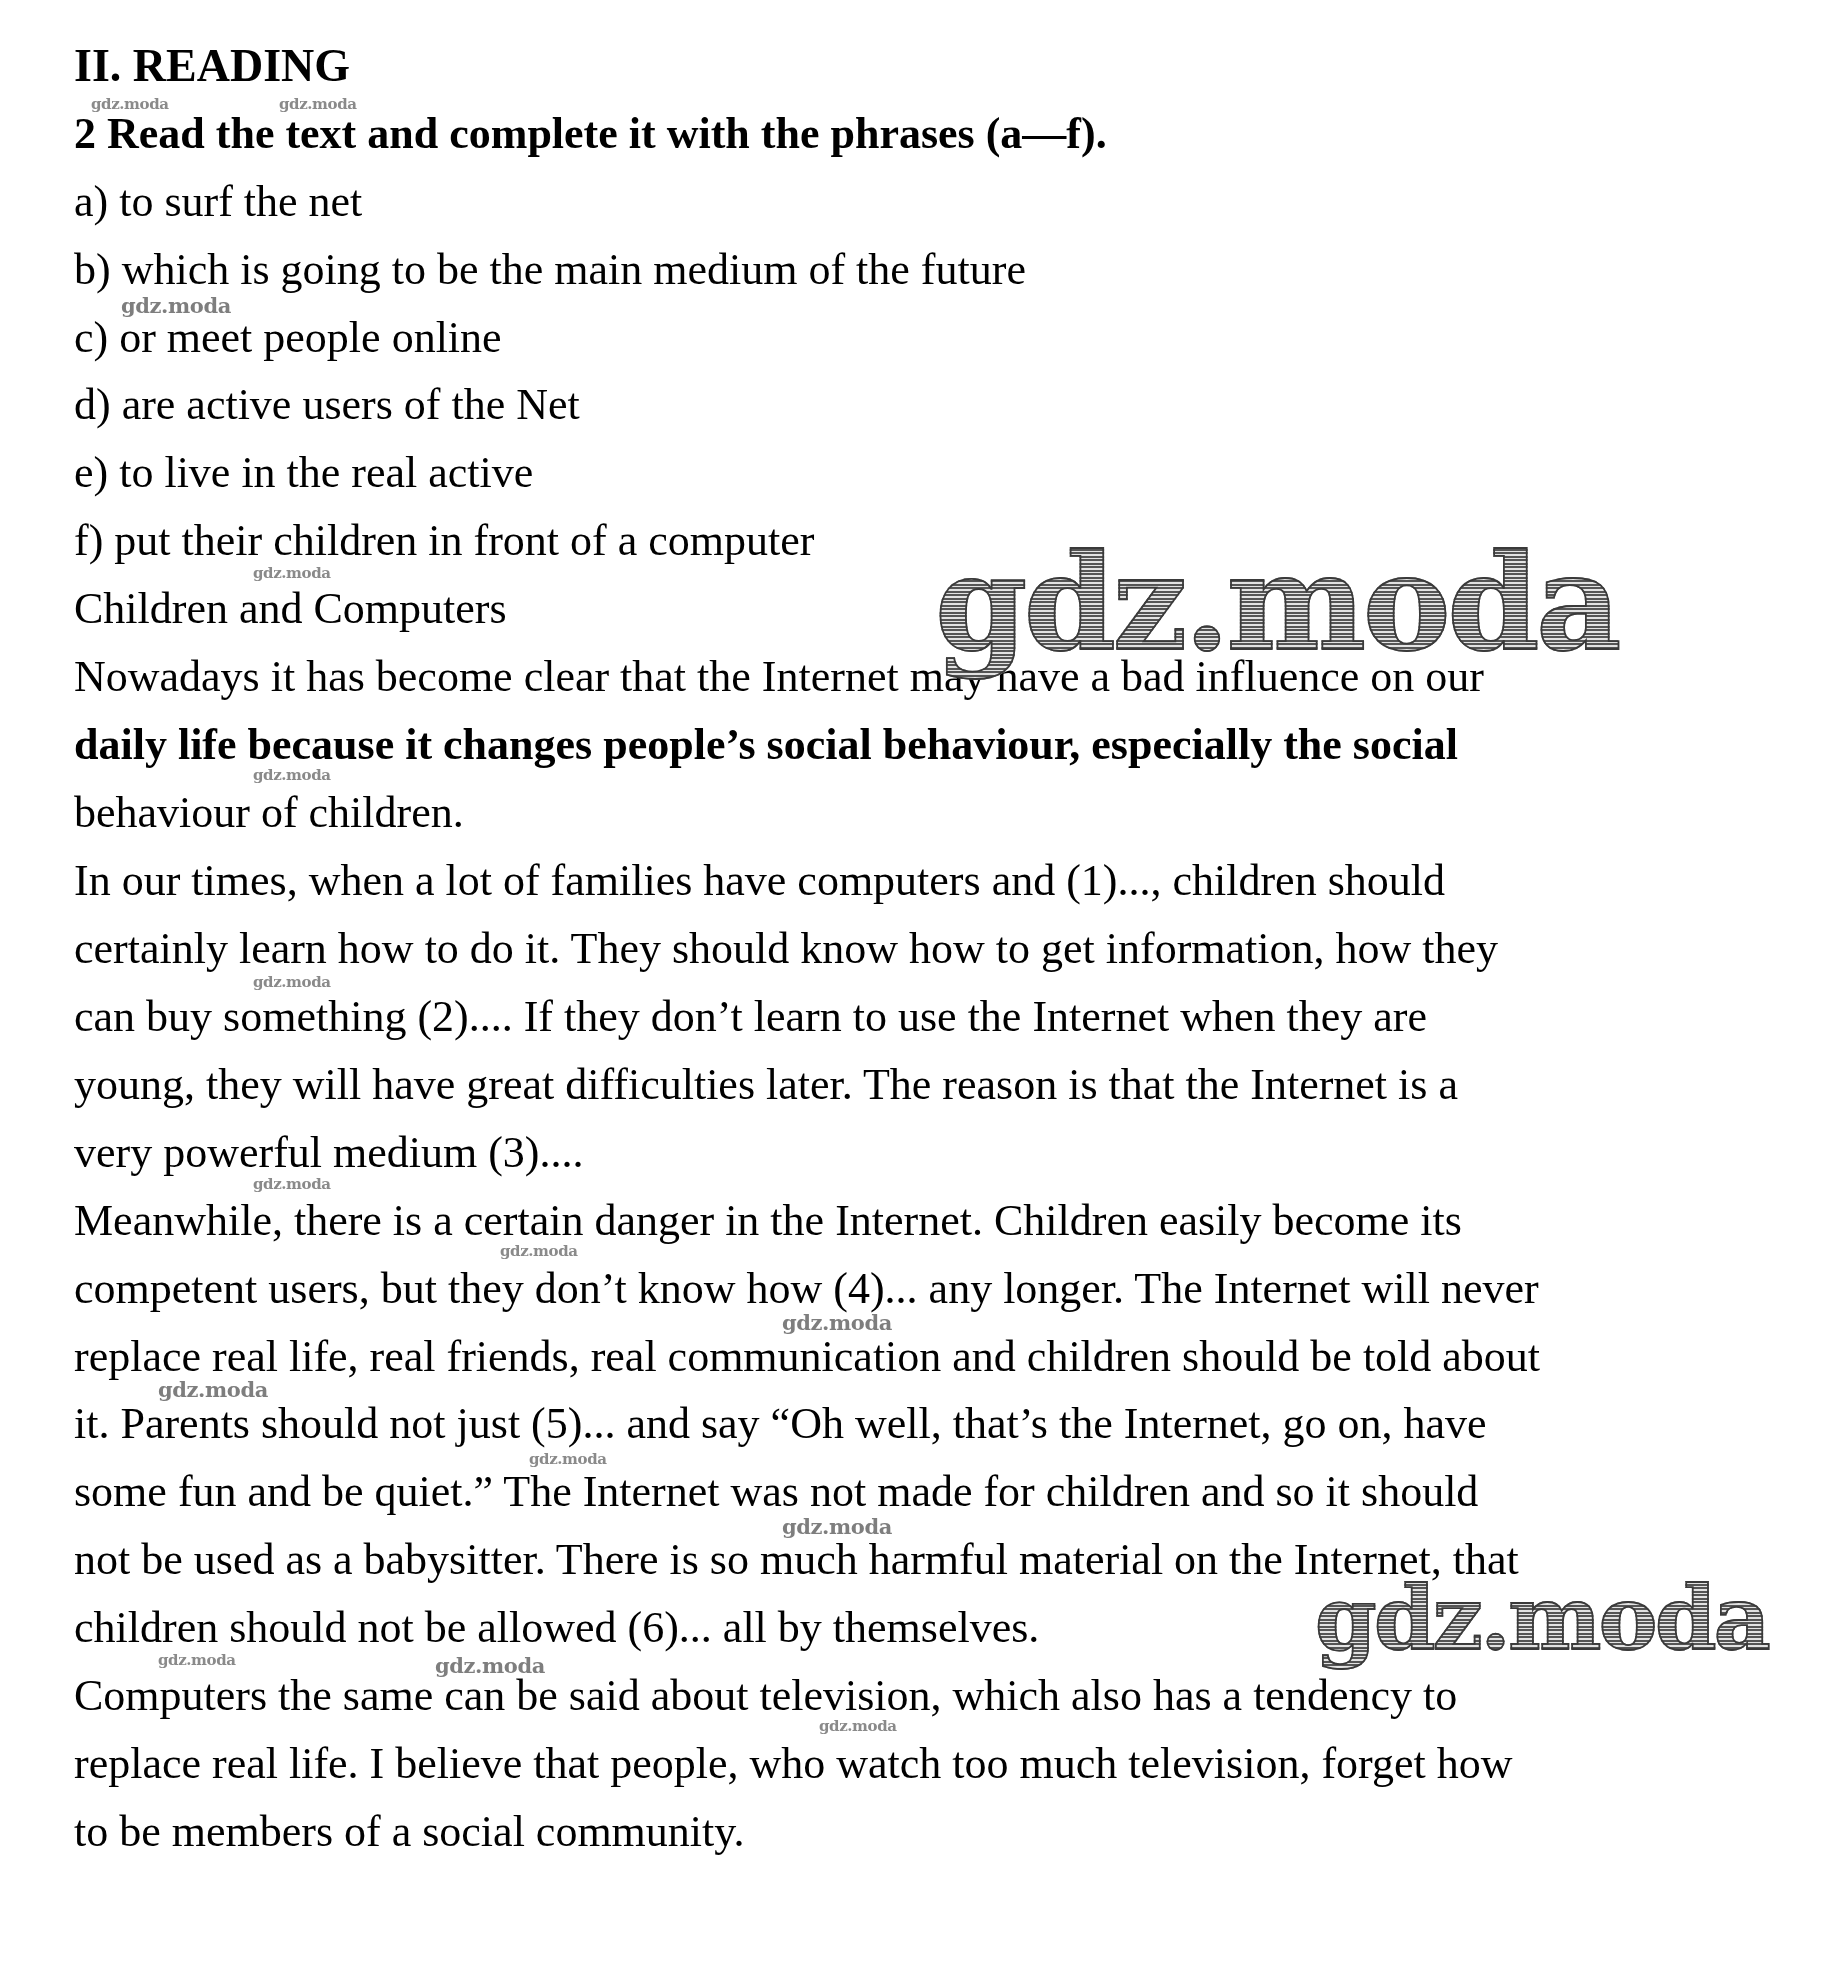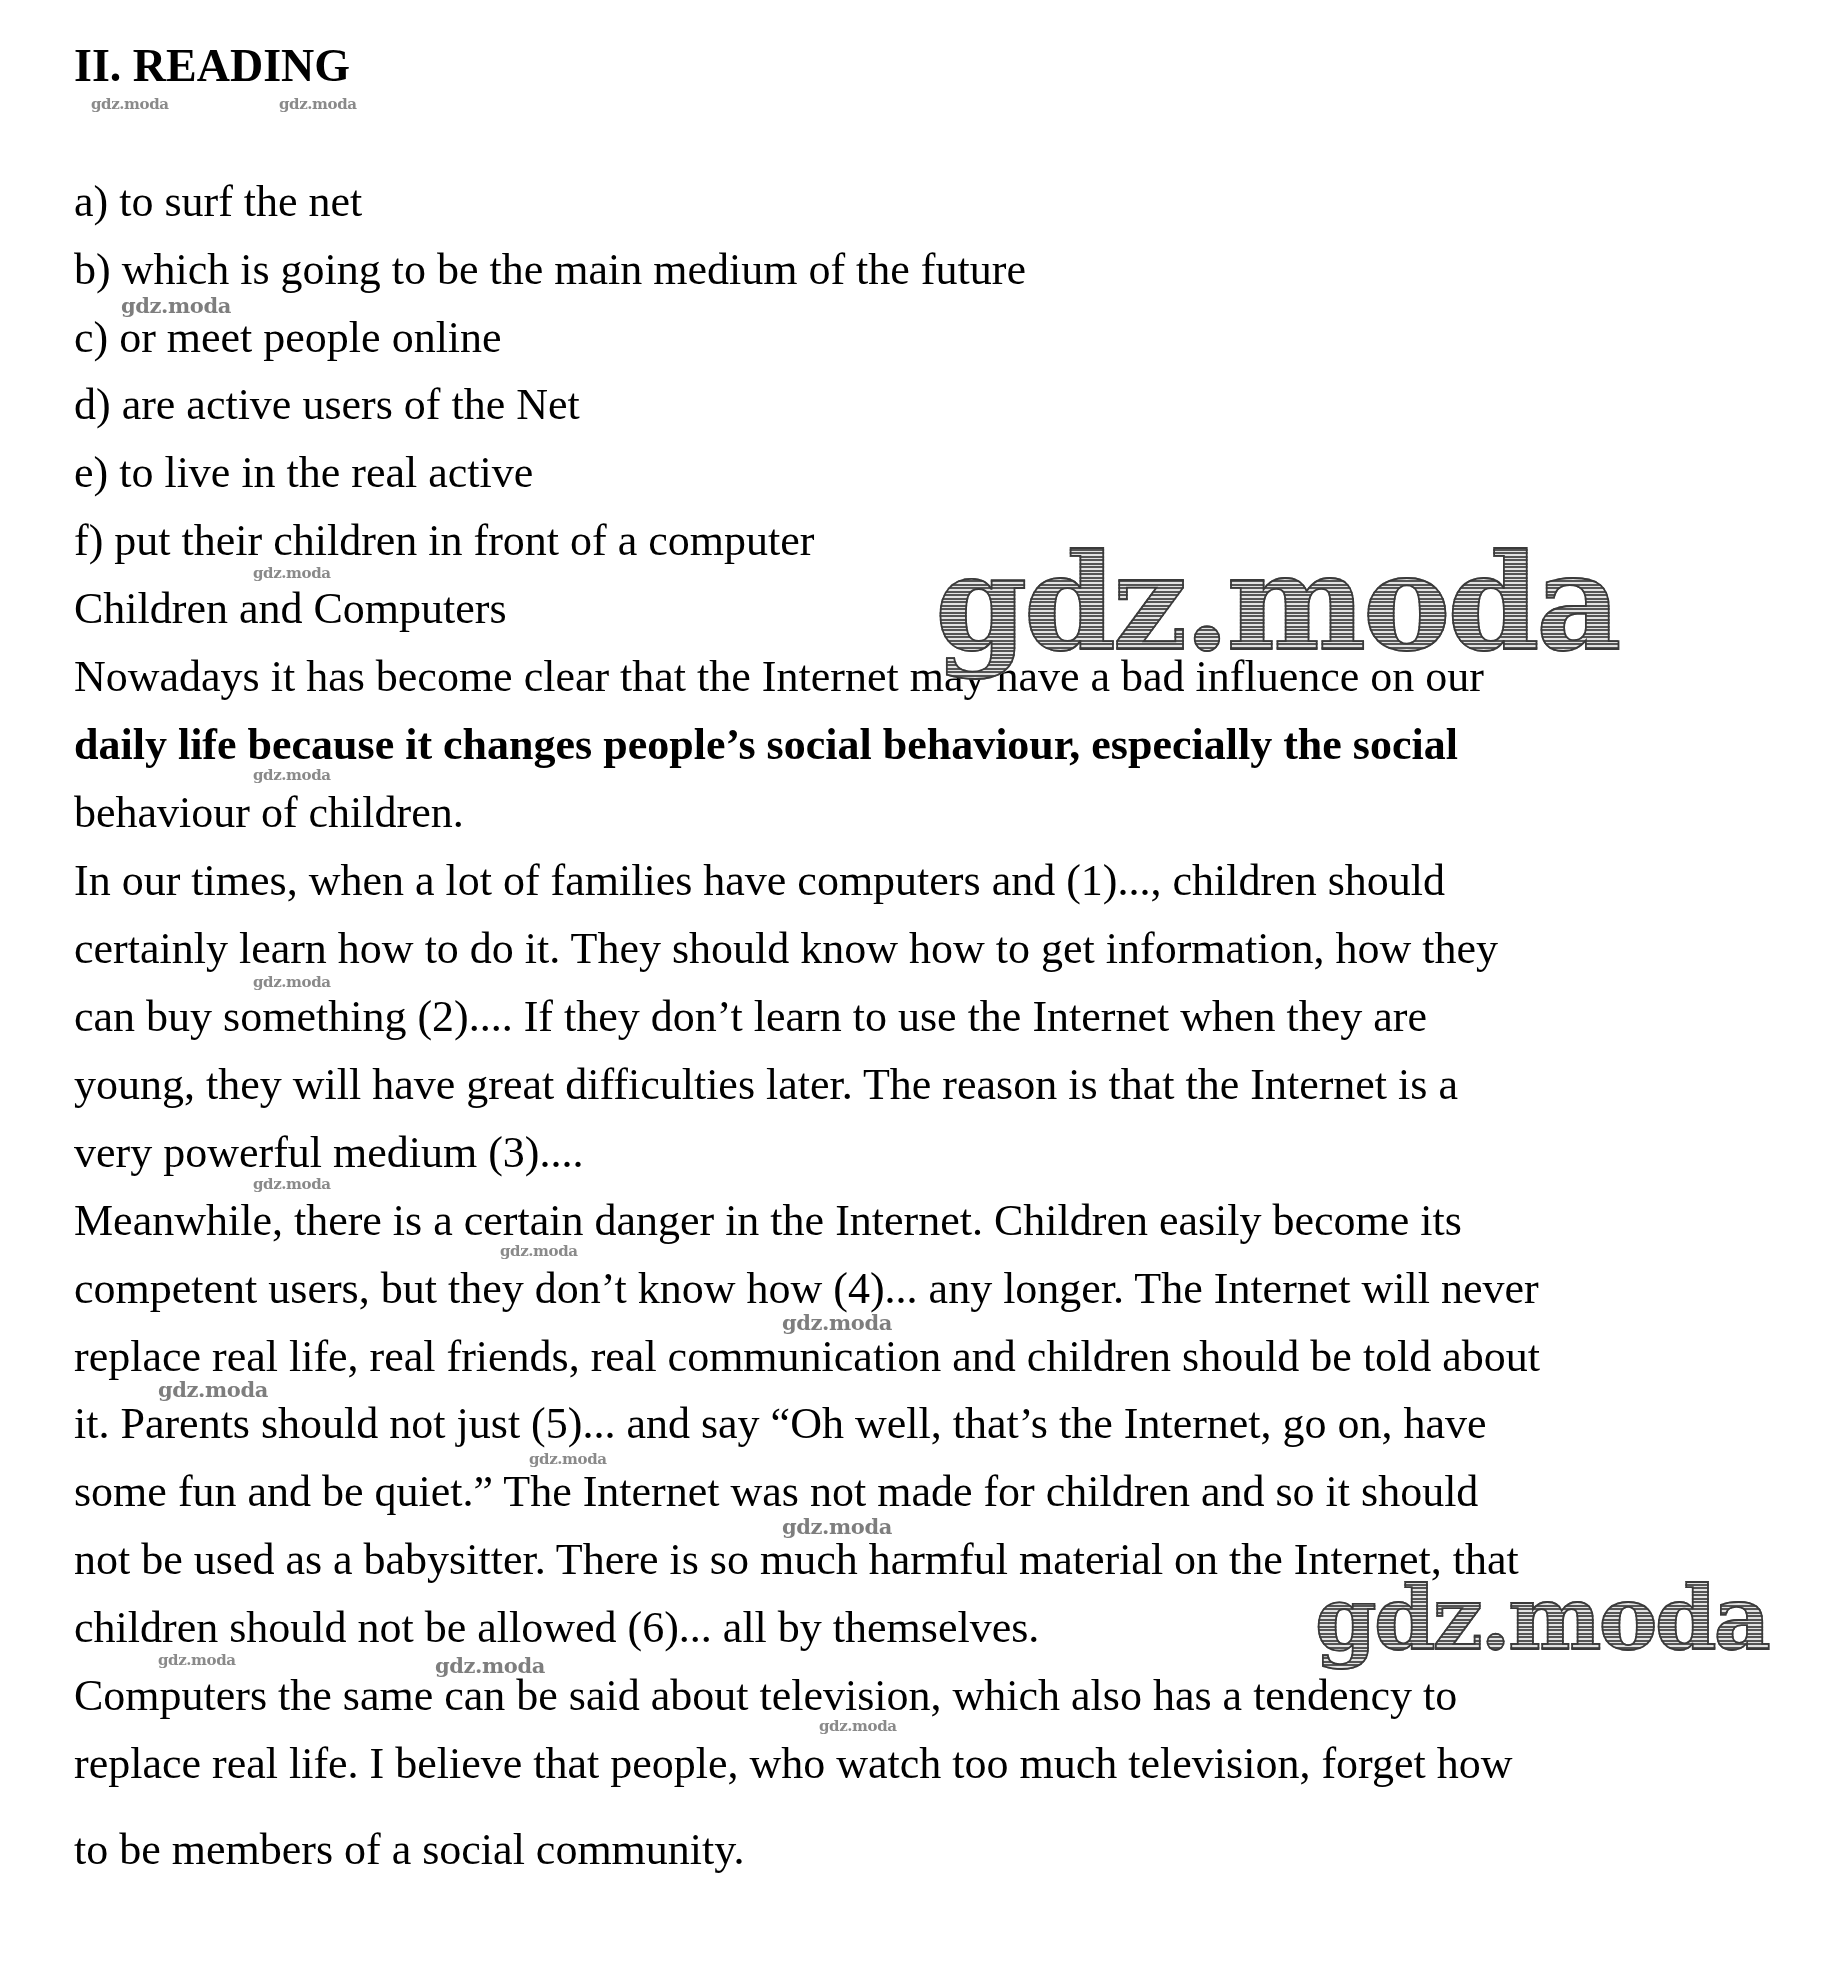--- a/index.html
+++ b/index.html
@@ -31,20 +31,21 @@
     -webkit-text-fill-color: transparent;
     letter-spacing: -3.5px;
   }
 </style>
 </head>
 <body>
 
 <div class="page">
 
   <div class="line bold" style="top:39px; font-size:46px;">II. READING</div>
+  <div class="line bold" style="top:107px;">2 Read the text and complete it with the phrases (a—f).</div>
 
   <div>
     <div class="line" style="top:175px;">a) to surf the net</div>
     <div class="line" style="top:243px;">b) which is going to be the main medium of the future</div>
     <div class="line" style="top:311px;">c) or meet people online</div>
     <div class="line" style="top:378px;">d) are active users of the Net</div>
     <div class="line" style="top:446px;">e) to live in the real active</div>
     <div class="line" style="top:514px;">f) put their children in front of a computer</div>
   </div>
 
@@ -61,21 +62,21 @@
     <div class="line" style="top:1126px;">very powerful medium (3)....</div>
     <div class="line" style="top:1194px;">Meanwhile, there is a certain danger in the Internet. Children easily become its</div>
     <div class="line" style="top:1262px;">competent users, but they don’t know how (4)... any longer. The Internet will never</div>
     <div class="line" style="top:1330px;">replace real life, real friends, real communication and children should be told about</div>
     <div class="line" style="top:1397px;">it. Parents should not just (5)... and say “Oh well, that’s the Internet, go on, have</div>
     <div class="line" style="top:1465px;">some fun and be quiet.” The Internet was not made for children and so it should</div>
     <div class="line" style="top:1533px;">not be used as a babysitter. There is so much harmful material on the Internet, that</div>
     <div class="line" style="top:1601px;">children should not be allowed (6)... all by themselves.</div>
     <div class="line" style="top:1669px;">Computers the same can be said about television, which also has a tendency to</div>
     <div class="line" style="top:1737px;">replace real life. I believe that people, who watch too much television, forget how</div>
-    <div class="line" style="top:1805px;margin-top:18px;">to be members of a social community.</div>
+    <div class="line" style="top:1805px;">to be members of a social community.</div>
   </div>
 
   <div class="wm-small" style="left:91px; top:97px;">gdz.moda</div>
   <div class="wm-small" style="left:279px; top:97px;">gdz.moda</div>
   <div class="wm-small wm-med" style="left:121px; top:295px;">gdz.moda</div>
   <div class="wm-small" style="left:253px; top:566px;">gdz.moda</div>
   <div class="wm-small" style="left:253px; top:768px;">gdz.moda</div>
   <div class="wm-small" style="left:253px; top:975px;">gdz.moda</div>
   <div class="wm-small" style="left:253px; top:1177px;">gdz.moda</div>
   <div class="wm-small" style="left:500px; top:1244px;">gdz.moda</div>

